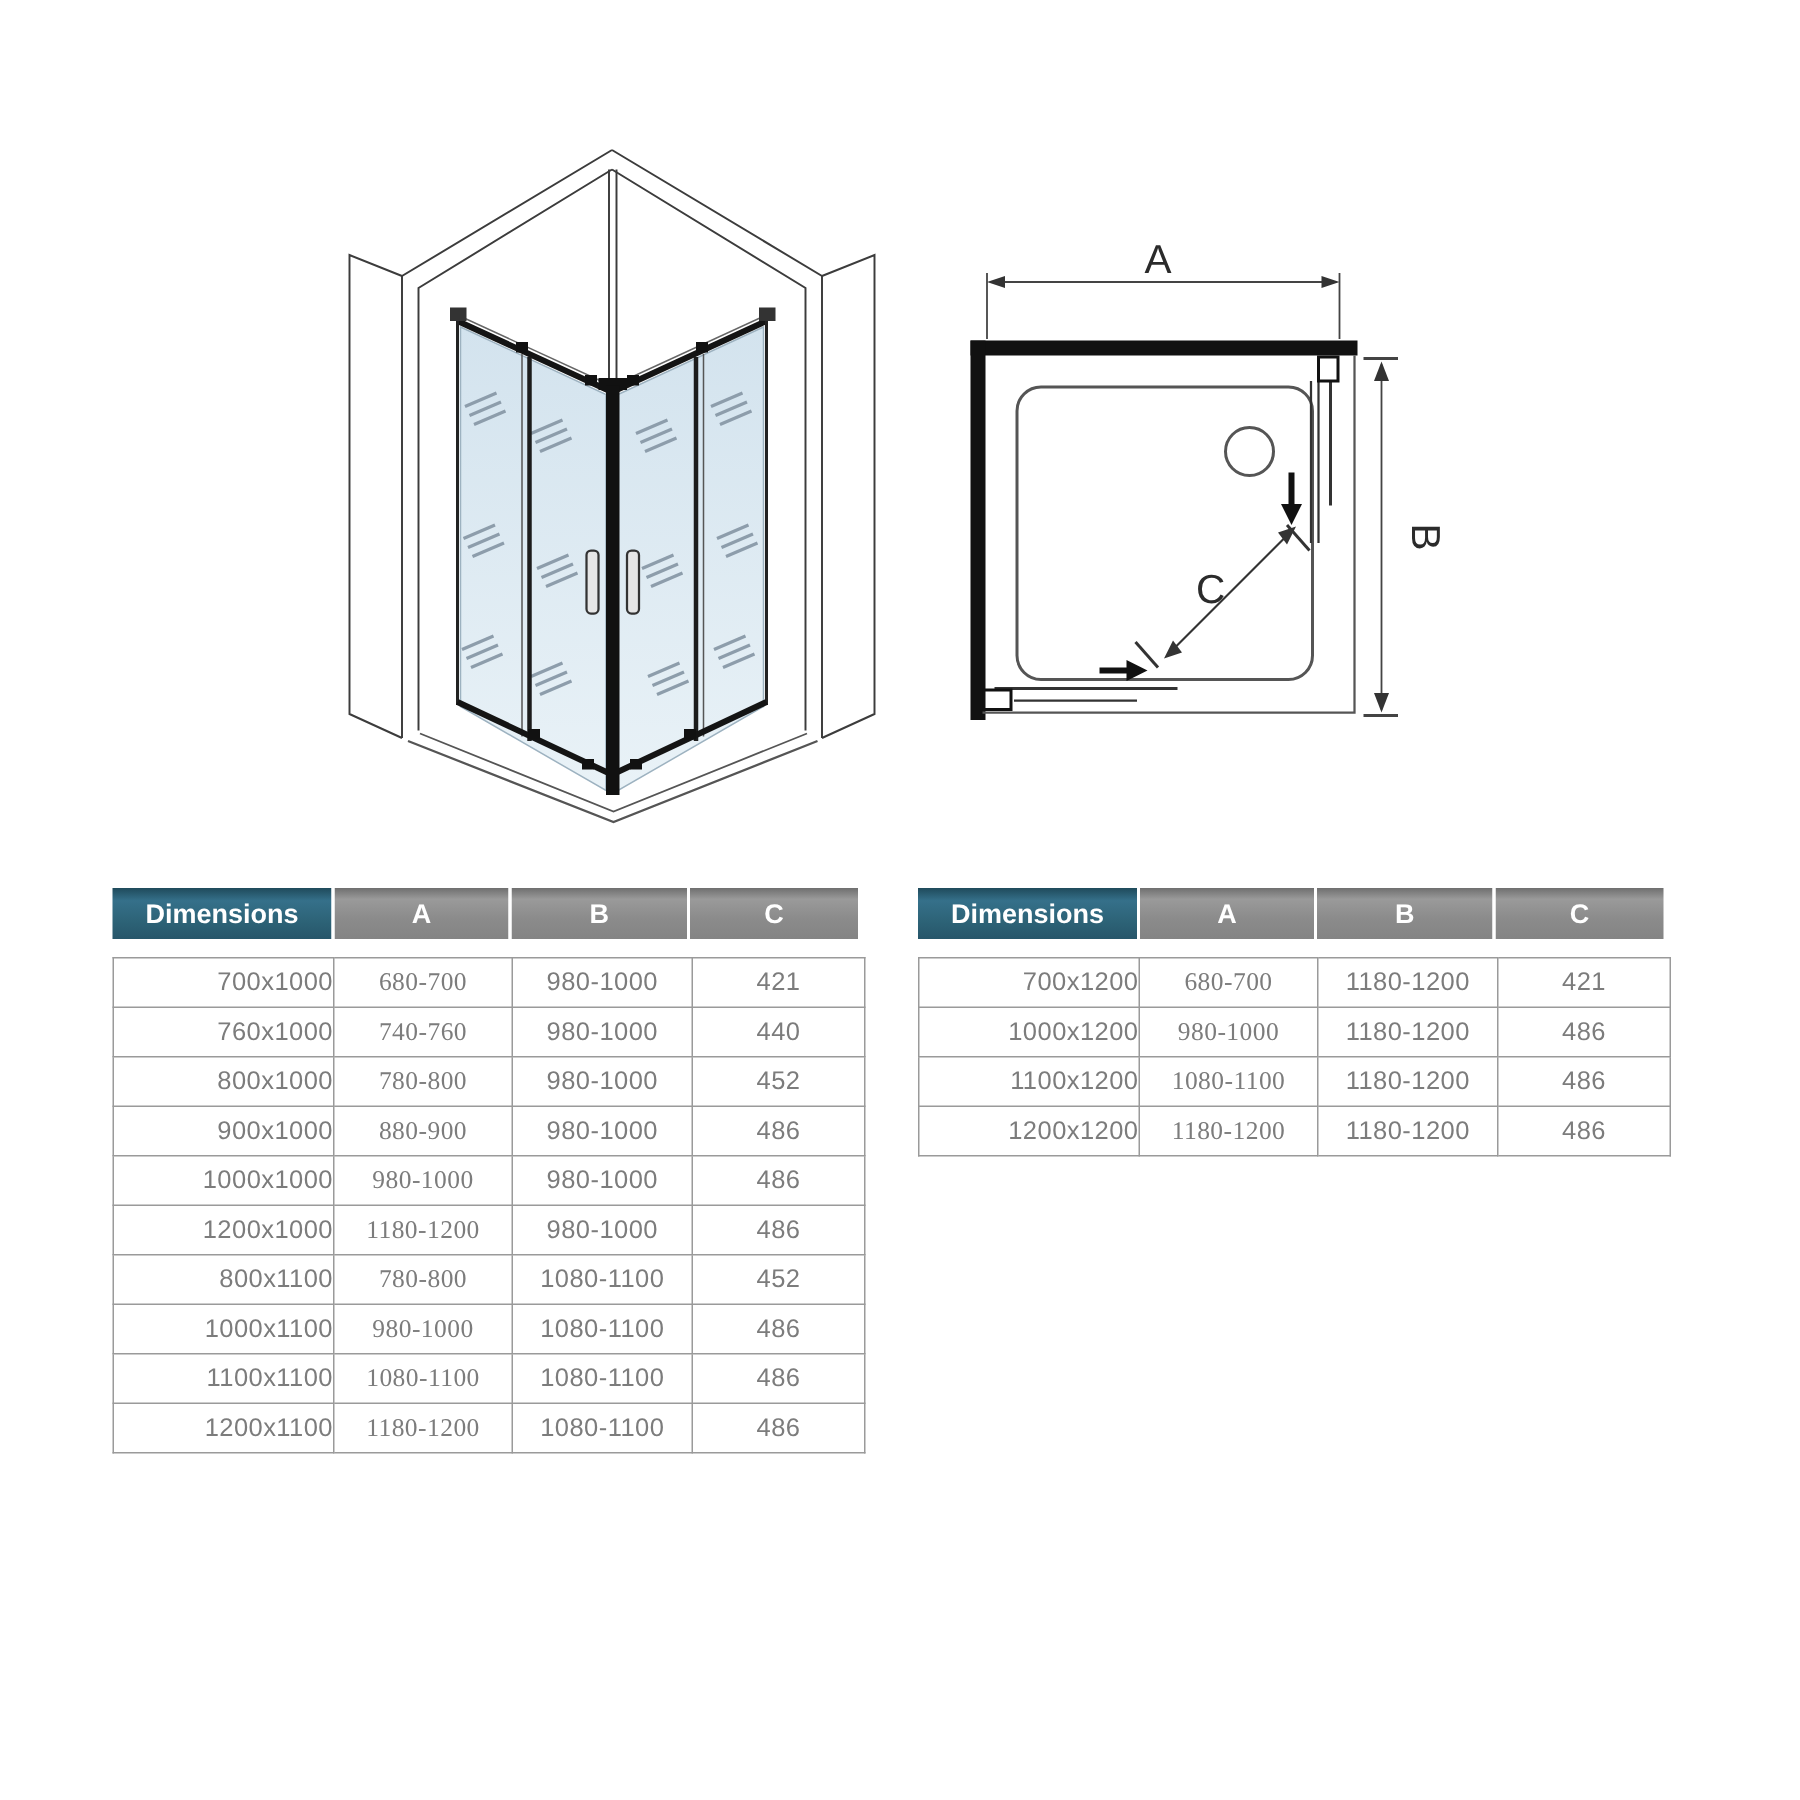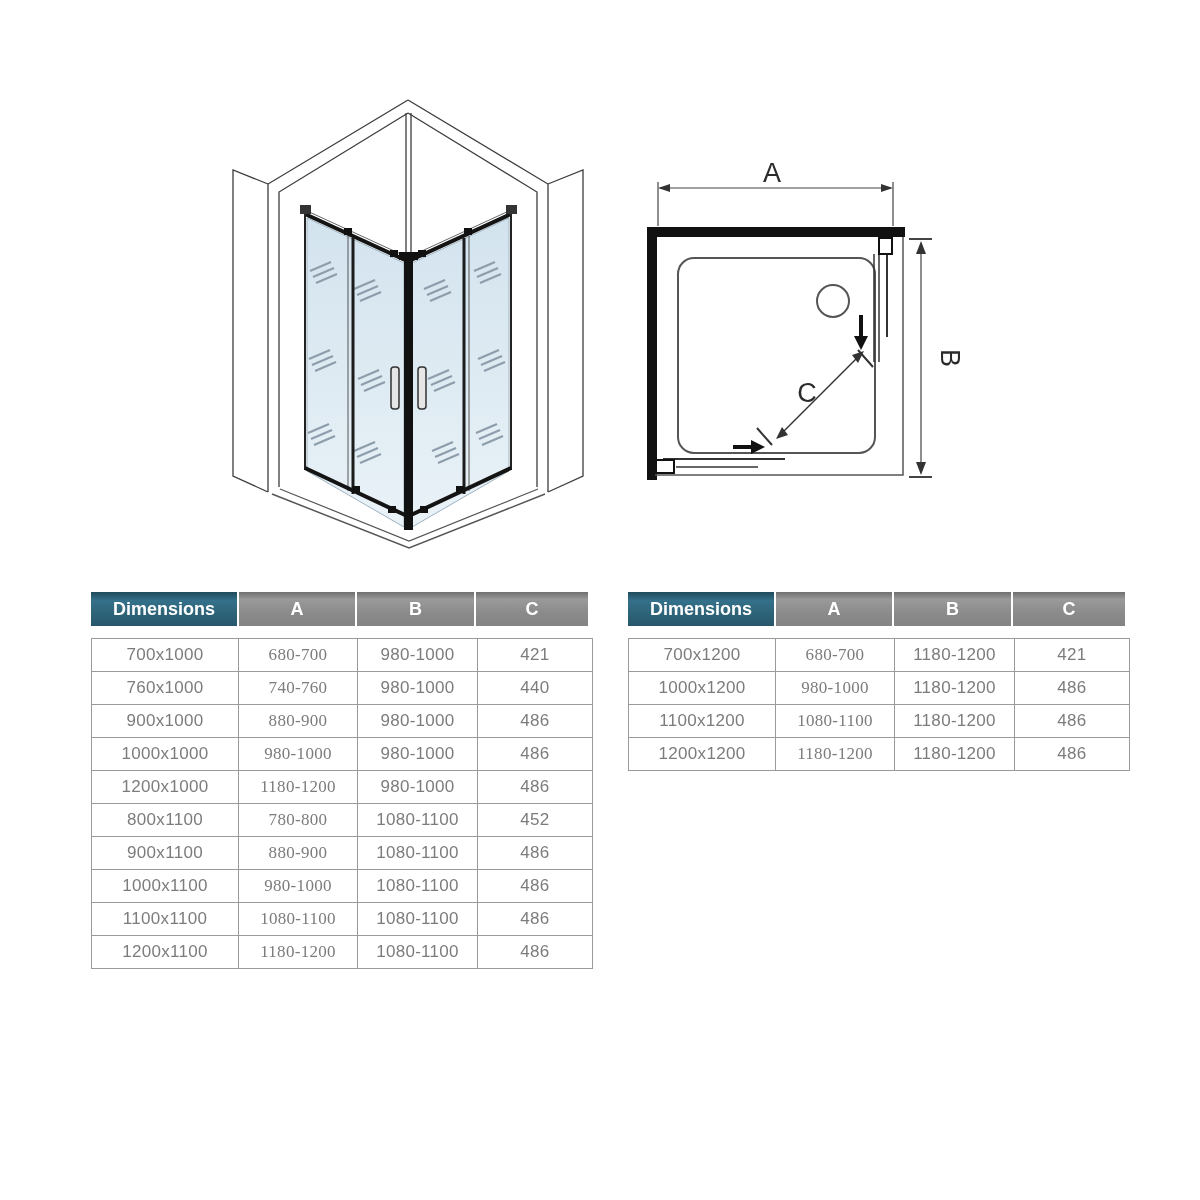--- a/index.html
+++ b/index.html
@@ -3,21 +3,21 @@
 <meta charset="utf-8">
 <style>
   html,body{margin:0;padding:0;}
   body{
     width:1200px;height:1200px;position:relative;background:#ffffff;
     font-family:"Liberation Sans",sans-serif;
   }
   .abs{position:absolute;}
 
   
-  .table-block{position:absolute;width:497px;margin-left:16px;}
+  .table-block{position:absolute;width:497px;}
   .thead{display:flex;height:34px;box-sizing:border-box;}
   .th{
     box-sizing:border-box;display:flex;align-items:center;justify-content:center;
     color:#ffffff;font-size:18px;font-weight:bold;
     background:linear-gradient(180deg,#6f6f6f 0%,#9a9a9a 22%,#8b8b8b 60%,#848484 100%);
     border-left:2px solid #ffffff;
   }
   .th.dim{
     font-weight:600;
     background:linear-gradient(180deg,#1f4a5b 0%,#35708a 25%,#2d6377 65%,#27566a 100%);
@@ -29,21 +29,21 @@
   .th:nth-child(4){width:114px;}
 
   table.body{
     margin-top:12px;border-collapse:collapse;width:497px;table-layout:fixed;
     border:1px solid #7f7f7f;
   }
   table.body td{
     height:32px;border:1px solid #9a9a9a;text-align:center;vertical-align:middle;
     color:#7c7c7c;font-size:17px;letter-spacing:0.3px;padding:0;
   }
-  table.body td:nth-child(1){width:146px;}
+  table.body td:nth-child(1){width:146px;text-align:right;}
   table.body td:nth-child(2){width:118px;font-family:Liberation Serif, serif;}
   table.body td:nth-child(3){width:119px;}
   table.body td:nth-child(4){width:114px;}
 
   svg text{font-family:"Liberation Sans",sans-serif;}
 </style>
 </head>
 <body>
 
 <svg class="abs" style="left:228px;top:85px;" width="362" height="470" viewBox="228 85 362 470">
@@ -213,20 +213,26 @@
           <td>980-1000</td>
           <td>421</td>
         </tr>
         <tr>
           <td>760x1000</td>
           <td>740-760</td>
           <td>980-1000</td>
           <td>440</td>
         </tr>
         <tr>
+          <td>800x1000</td>
+          <td>780-800</td>
+          <td>980-1000</td>
+          <td>452</td>
+        </tr>
+        <tr>
           <td>900x1000</td>
           <td>880-900</td>
           <td>980-1000</td>
           <td>486</td>
         </tr>
         <tr>
           <td>1000x1000</td>
           <td>980-1000</td>
           <td>980-1000</td>
           <td>486</td>
@@ -235,26 +241,20 @@
           <td>1200x1000</td>
           <td>1180-1200</td>
           <td>980-1000</td>
           <td>486</td>
         </tr>
         <tr>
           <td>800x1100</td>
           <td>780-800</td>
           <td>1080-1100</td>
           <td>452</td>
-        </tr>
-        <tr>
-          <td>900x1100</td>
-          <td>880-900</td>
-          <td>1080-1100</td>
-          <td>486</td>
         </tr>
         <tr>
           <td>1000x1100</td>
           <td>980-1000</td>
           <td>1080-1100</td>
           <td>486</td>
         </tr>
         <tr>
           <td>1100x1100</td>
           <td>1080-1100</td>

